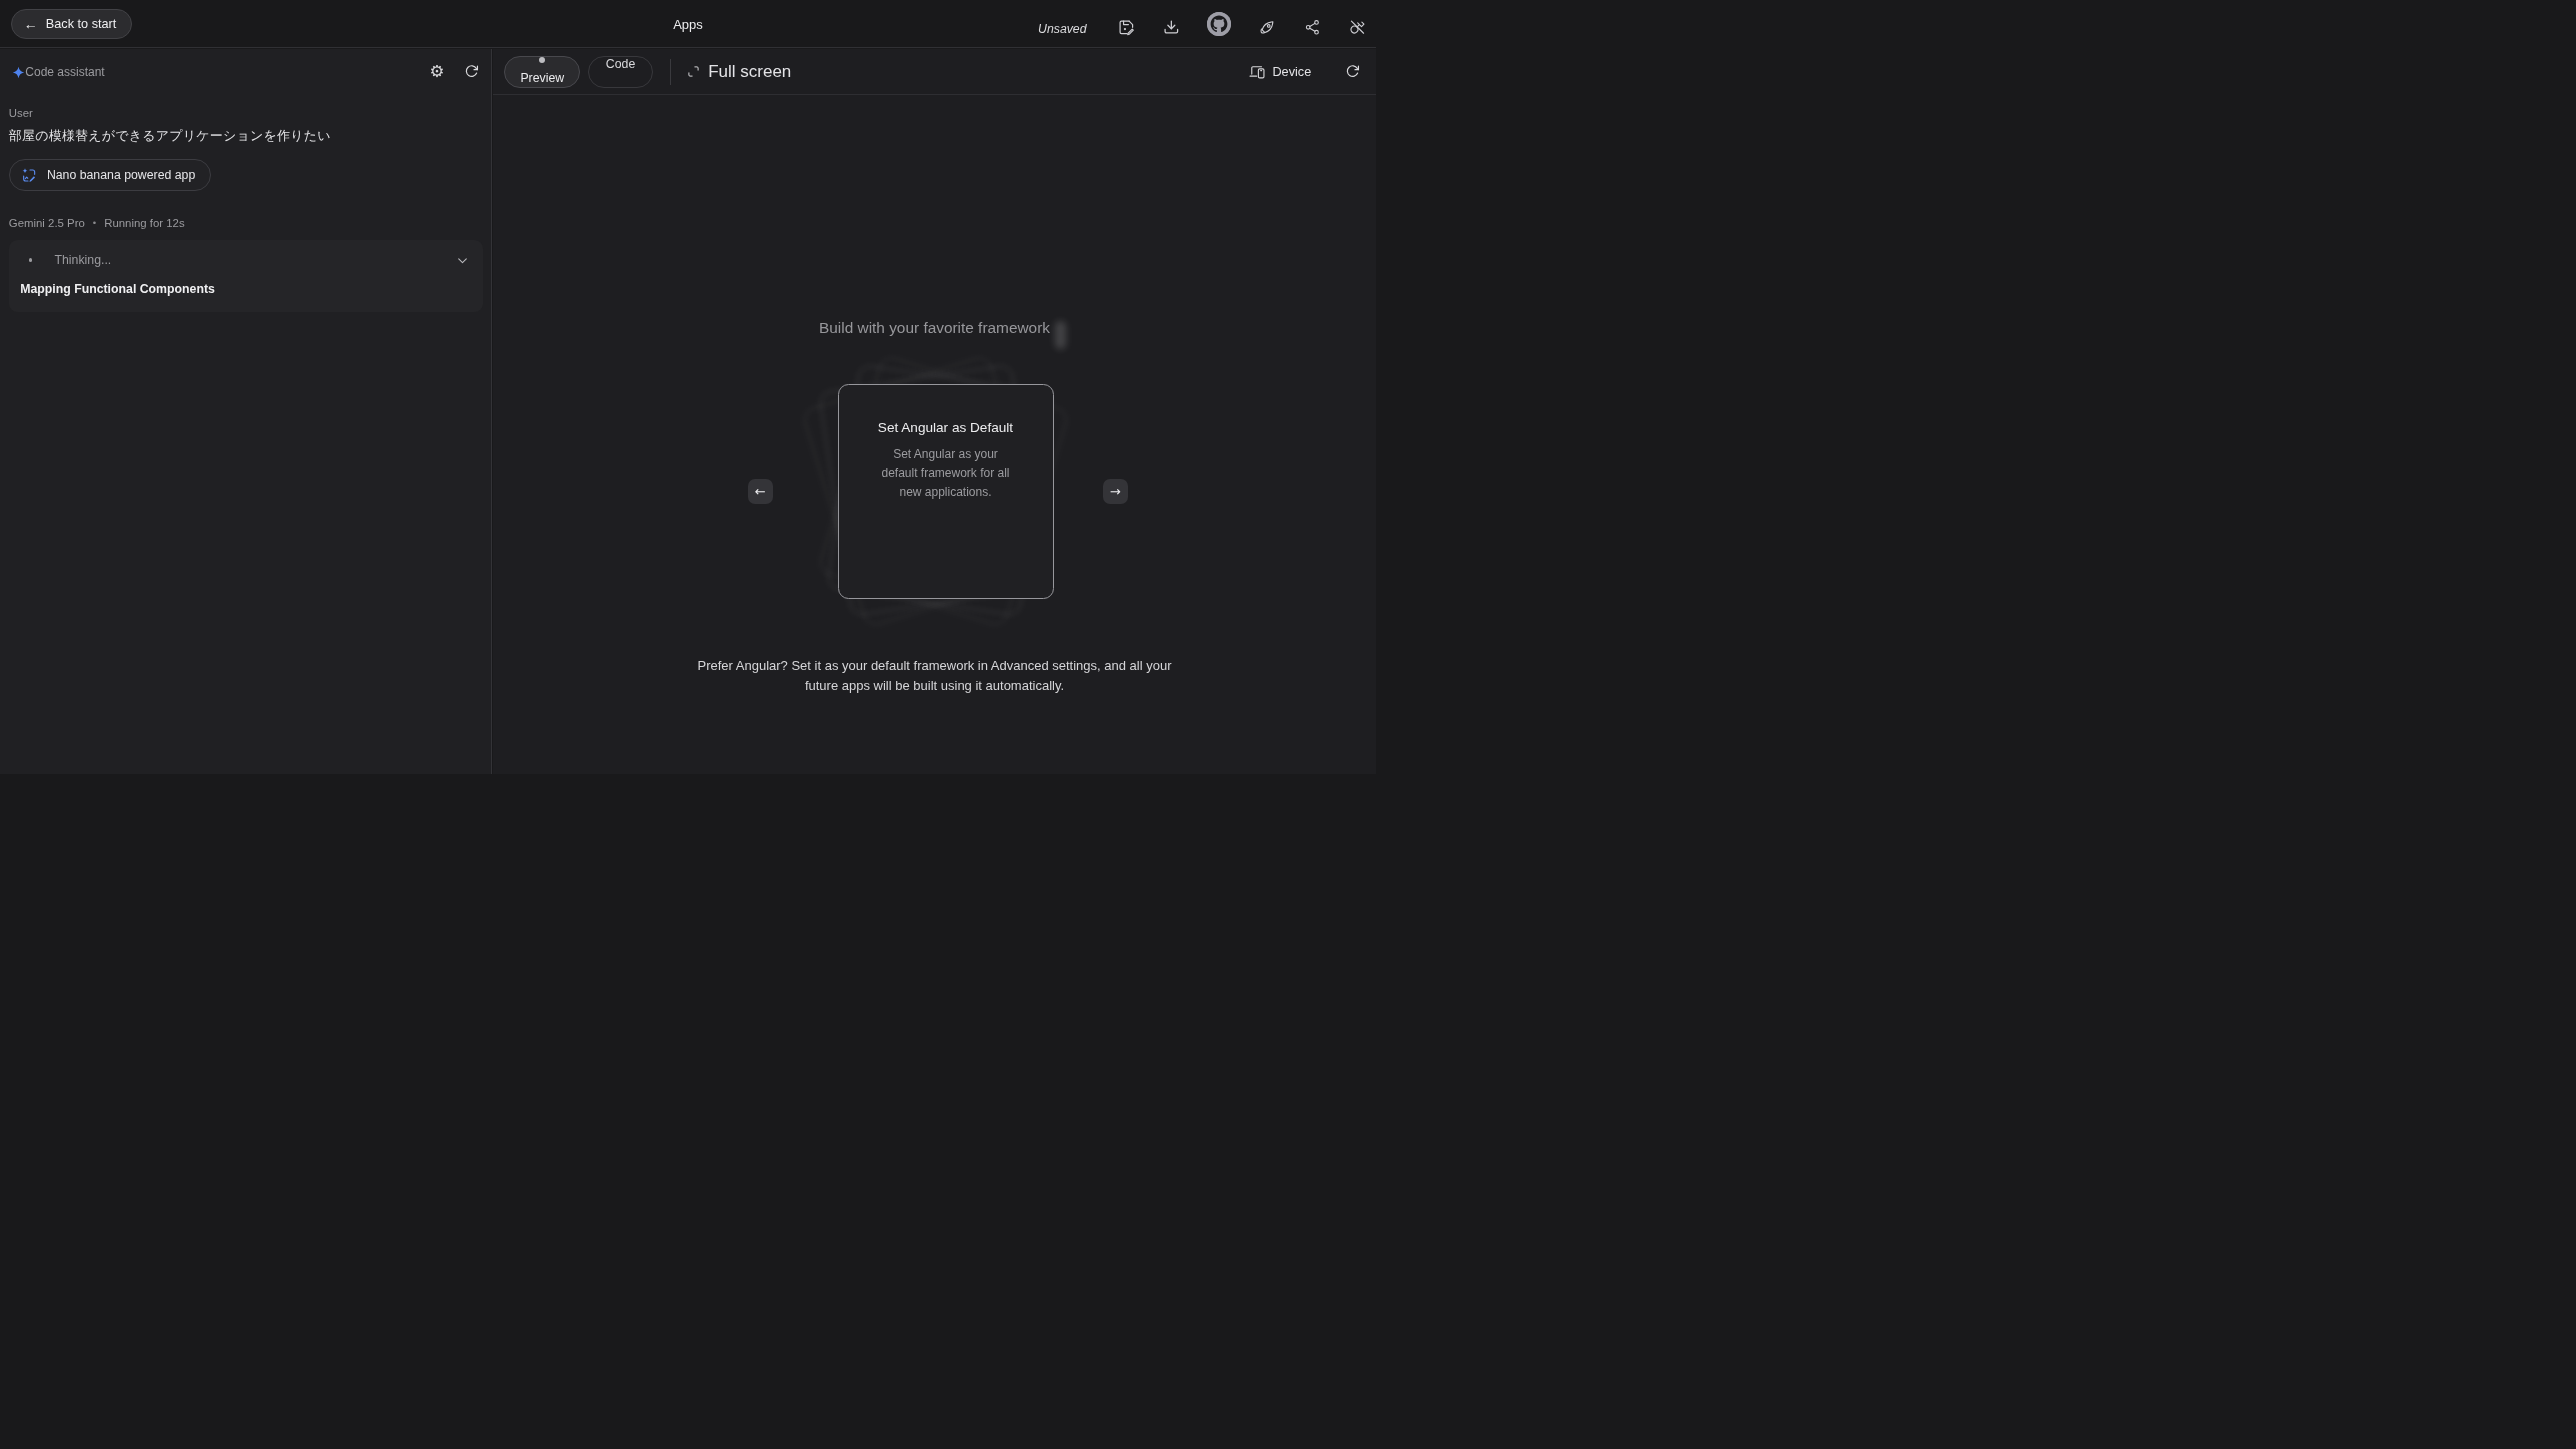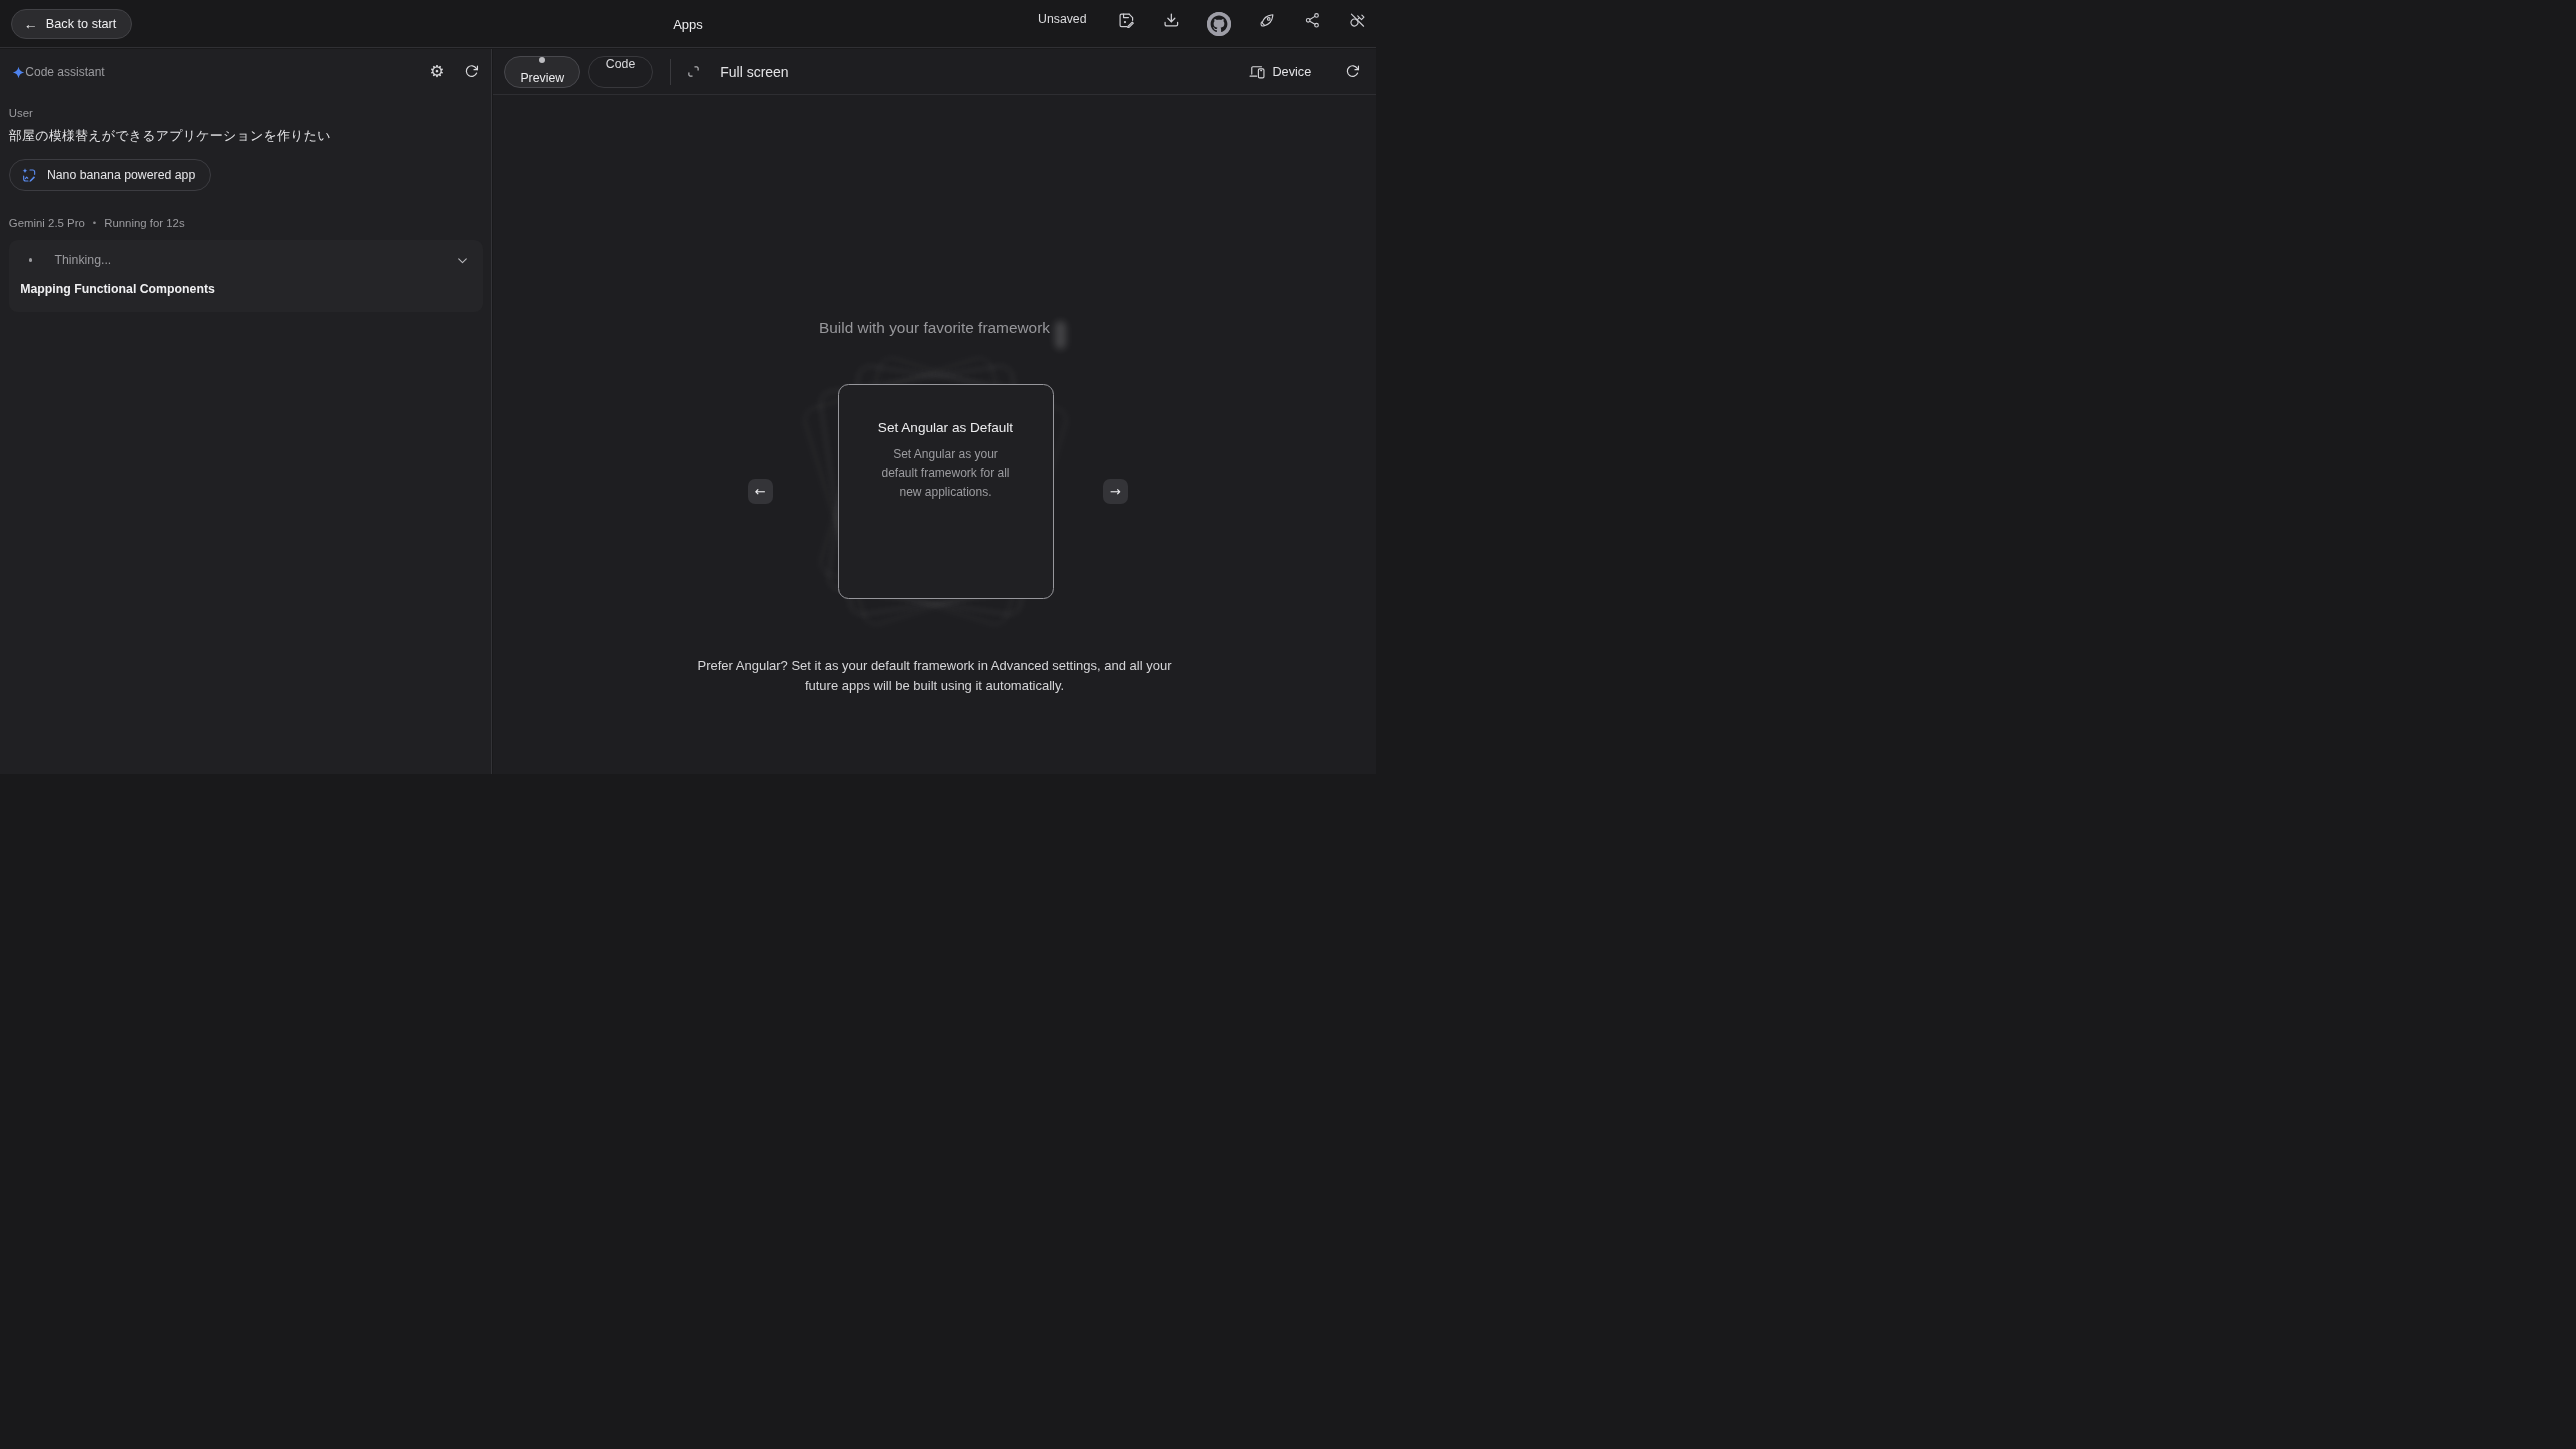--- a/index.html
+++ b/index.html
@@ -24,21 +24,21 @@
     background:#2c2c2f; border:0.9px solid #424246;
     color:#f0f0f2; font-size:12.7px; cursor:pointer;
   }
   .back-arrow { font-size:14px; line-height:1; color:#f0f0f2; }
   .app-title {
     position:absolute; left:0; right:0; top:0; height:48px;
     display:flex; align-items:center; justify-content:center;
     font-size:13px; color:#ececee; pointer-events:none;
   }
   .topbar-right {
-    margin-left:auto; display:flex; align-items:flex-start; gap:28px;
+    margin-left:auto; display:flex; align-items:flex-end; gap:28px;font-style:italic;
   }
   .save-status { font-size:12.3px; color:#dcdcdf; margin-right:3.5px; }
   .tb-icon { width:16.7px; height:16.7px; color:#cfcfd4; cursor:pointer; }
   .gh-avatar {
     width:24px; height:24px; border-radius:50%; background:#9fA0a8;
     background:#9d9da6; display:flex; align-items:center; justify-content:center;
     cursor:pointer;
   }
   .gh-avatar svg { width:24px; height:24px; }
 
@@ -107,22 +107,22 @@
   .tab-preview {
     padding:0 15px; background:#2b2b2e; border:0.9px solid #48484d; color:#ececee;
   }
   .tab-dot { width:6.1px; height:6.1px; border-radius:50%; background:#bcbcc0; }
   .tab-code {
     margin-left:8px; padding:0 16.7px; background:transparent;
     border:0.9px solid #38383c; color:#d9d9dc;
   }
   .header-vdivider { width:0.9px; height:26px; background:#3a3a3e; margin:0 16.7px; }
   .fullscreen-btn {
-    display:inline-flex; align-items:center; gap:20px; cursor:pointer;
-    color:#e3e3e6; font-size:14px;
+    display:inline-flex; align-items:center; gap:8px; cursor:pointer;
+    color:#e3e3e6; font-size:17px;
   }
   .fullscreen-icon { width:13px; height:13px; color:#d9d9dc; }
   .preview-header-right { margin-left:auto; display:flex; align-items:center; }
   .device-btn {
     display:inline-flex; align-items:center; gap:7px; cursor:pointer;
     color:#e3e3e6; font-size:12.7px;
   }
   .device-icon { width:16.7px; height:15px; color:#d9d9dc; }
   .preview-refresh { margin-left:34px; margin-right:4.4px; }
 

